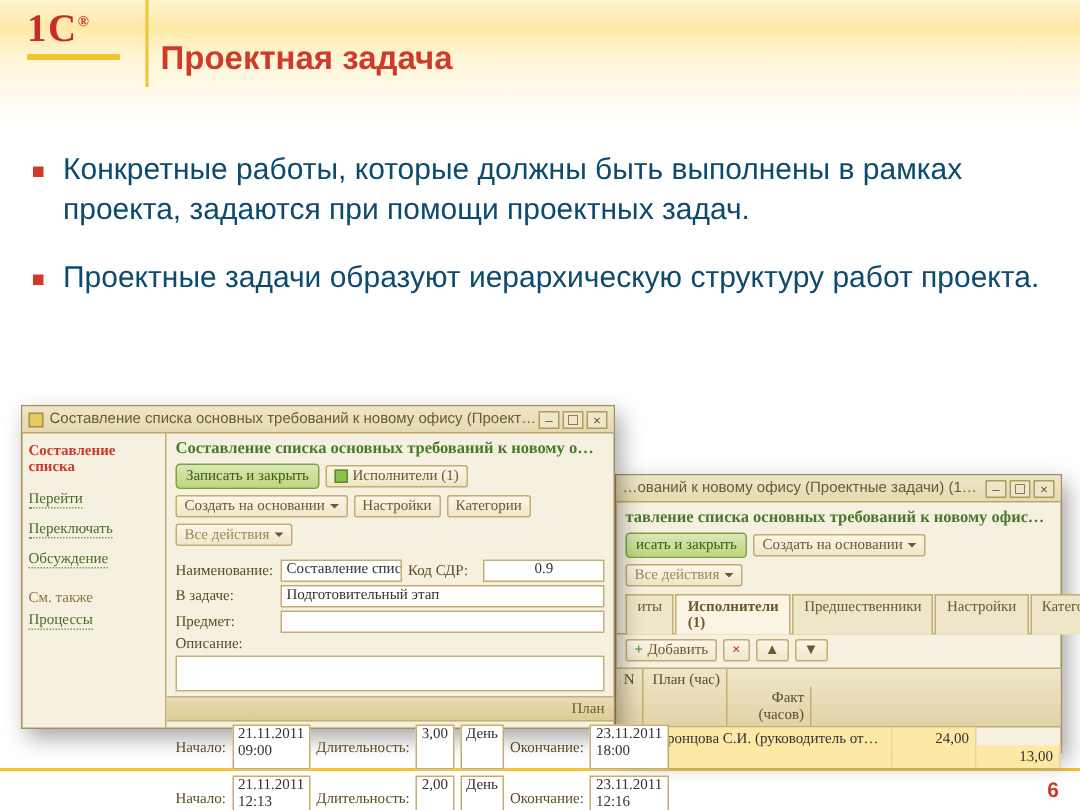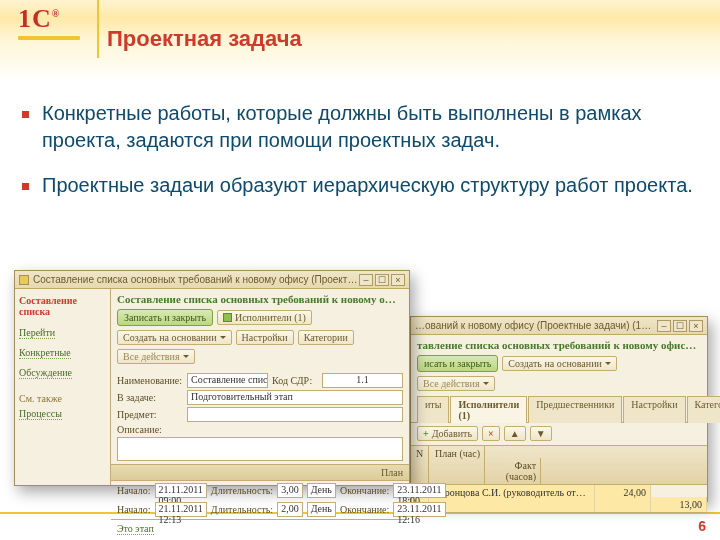--- a/index.html
+++ b/index.html
@@ -59,21 +59,21 @@
   .pad { padding: 3px 6px; }
   .frow { display: flex; align-items: center; gap: 4px; margin: 2px 0; }
   .flabel { width: 66px; font: 10px Tahoma; color: #5c4d26; }
   .finput { flex: 1; height: 15px; background: #fff; border: 1px solid #c4ad70; font: 10px Tahoma; padding: 0 3px; color: #333; overflow: hidden; white-space: nowrap; }
   .codebox { width: 38px; text-align: center; }
   .textarea { height: 24px; background: #fff; border: 1px solid #c4ad70; }
 
   .planbar { background: linear-gradient(#e7dbb3,#dccc97); border-top: 1px solid #c4ad70; border-bottom: 1px solid #c4ad70; padding: 2px 6px; font: 10px Tahoma; color: #6b5a2f; text-align: right; }
   .planrow { display: flex; align-items: center; gap: 4px; padding: 2px 6px; }
   .planrow .lbl { font: 10px Tahoma; color: #5c4d26; }
-  .planrow .val { background: #fff; border: 1px solid #c4ad70; height: 15px; padding: 0 3px; font: 10px Tahoma; color: #333; }
+  .planrow .val { background: #fff; border: 1px solid #c4ad70; height: 30px; padding: 0 3px; font: 10px Tahoma; color: #333; }
   .planrow .unit { width: 42px; }
 
   .etabar { border-top: 1px solid #c4ad70; padding: 3px 6px; font: 10px Tahoma; color: #4a6b2c; }
 
   
   .tblhdr { display: flex; background: linear-gradient(#efe6c9,#e2d3a6); border-top: 1px solid #c4ad70; border-bottom: 1px solid #c4ad70; }
   .th { font: 10px Tahoma; padding: 2px 4px; border-right: 1px solid #c4ad70; color: #5c4d26; }
   .trow { display: flex; border-bottom: 1px solid #c4ad70; }
   .td { font: 10px Tahoma; padding: 2px 4px; border-right: 1px solid #e2d3a6; background: #fff; color: #333; overflow: hidden; white-space: nowrap; text-overflow: ellipsis; }
   .trow.sel .td { background: #fde9a5; }
@@ -110,21 +110,21 @@
       <span class="wbtns">
         <span class="wbtn">–</span>
         <span class="wbtn">☐</span>
         <span class="wbtn">×</span>
       </span>
     </div>
 
     <div class="navcol">
       <div class="navhdr">Составление списка</div>
       <div><span class="navlink">Перейти</span></div>
-      <div><span class="navlink">Конкретные</span></div>
+      <div><span class="navlink">Переключать</span></div>
       <div><span class="navlink">Обсуждение</span></div>
       <div class="navsub">См. также</div>
       <div><span class="navlink">Процессы</span></div>
     </div>
 
     <div class="form">
       <div class="head2">Составление списка основных требований к новому офису (Проектна...</div>
       <div class="toolbar">
         <span class="gbtn">
             <span>Записать и закрыть</span>
@@ -148,21 +148,21 @@
             <span>Все действия</span>
             <span class="tri"></span>
           </span>
       </div>
 
       <div class="pad">
         <div class="frow">
           <span class="flabel">Наименование:</span>
           <span class="finput">Составление списка основных требований к новому офису</span>
           <span class="flabel" style="width:46px;">Код СДР:</span>
-          <span class="finput codebox">1.1</span>
+          <span class="finput codebox">0.9</span>
         </div>
         <div class="frow">
           <span class="flabel">В задаче:</span>
           <span class="finput">Подготовительный этап</span>
         </div>
         <div class="frow">
           <span class="flabel">Предмет:</span>
           <span class="finput"></span>
         </div>
         <div class="frow">

